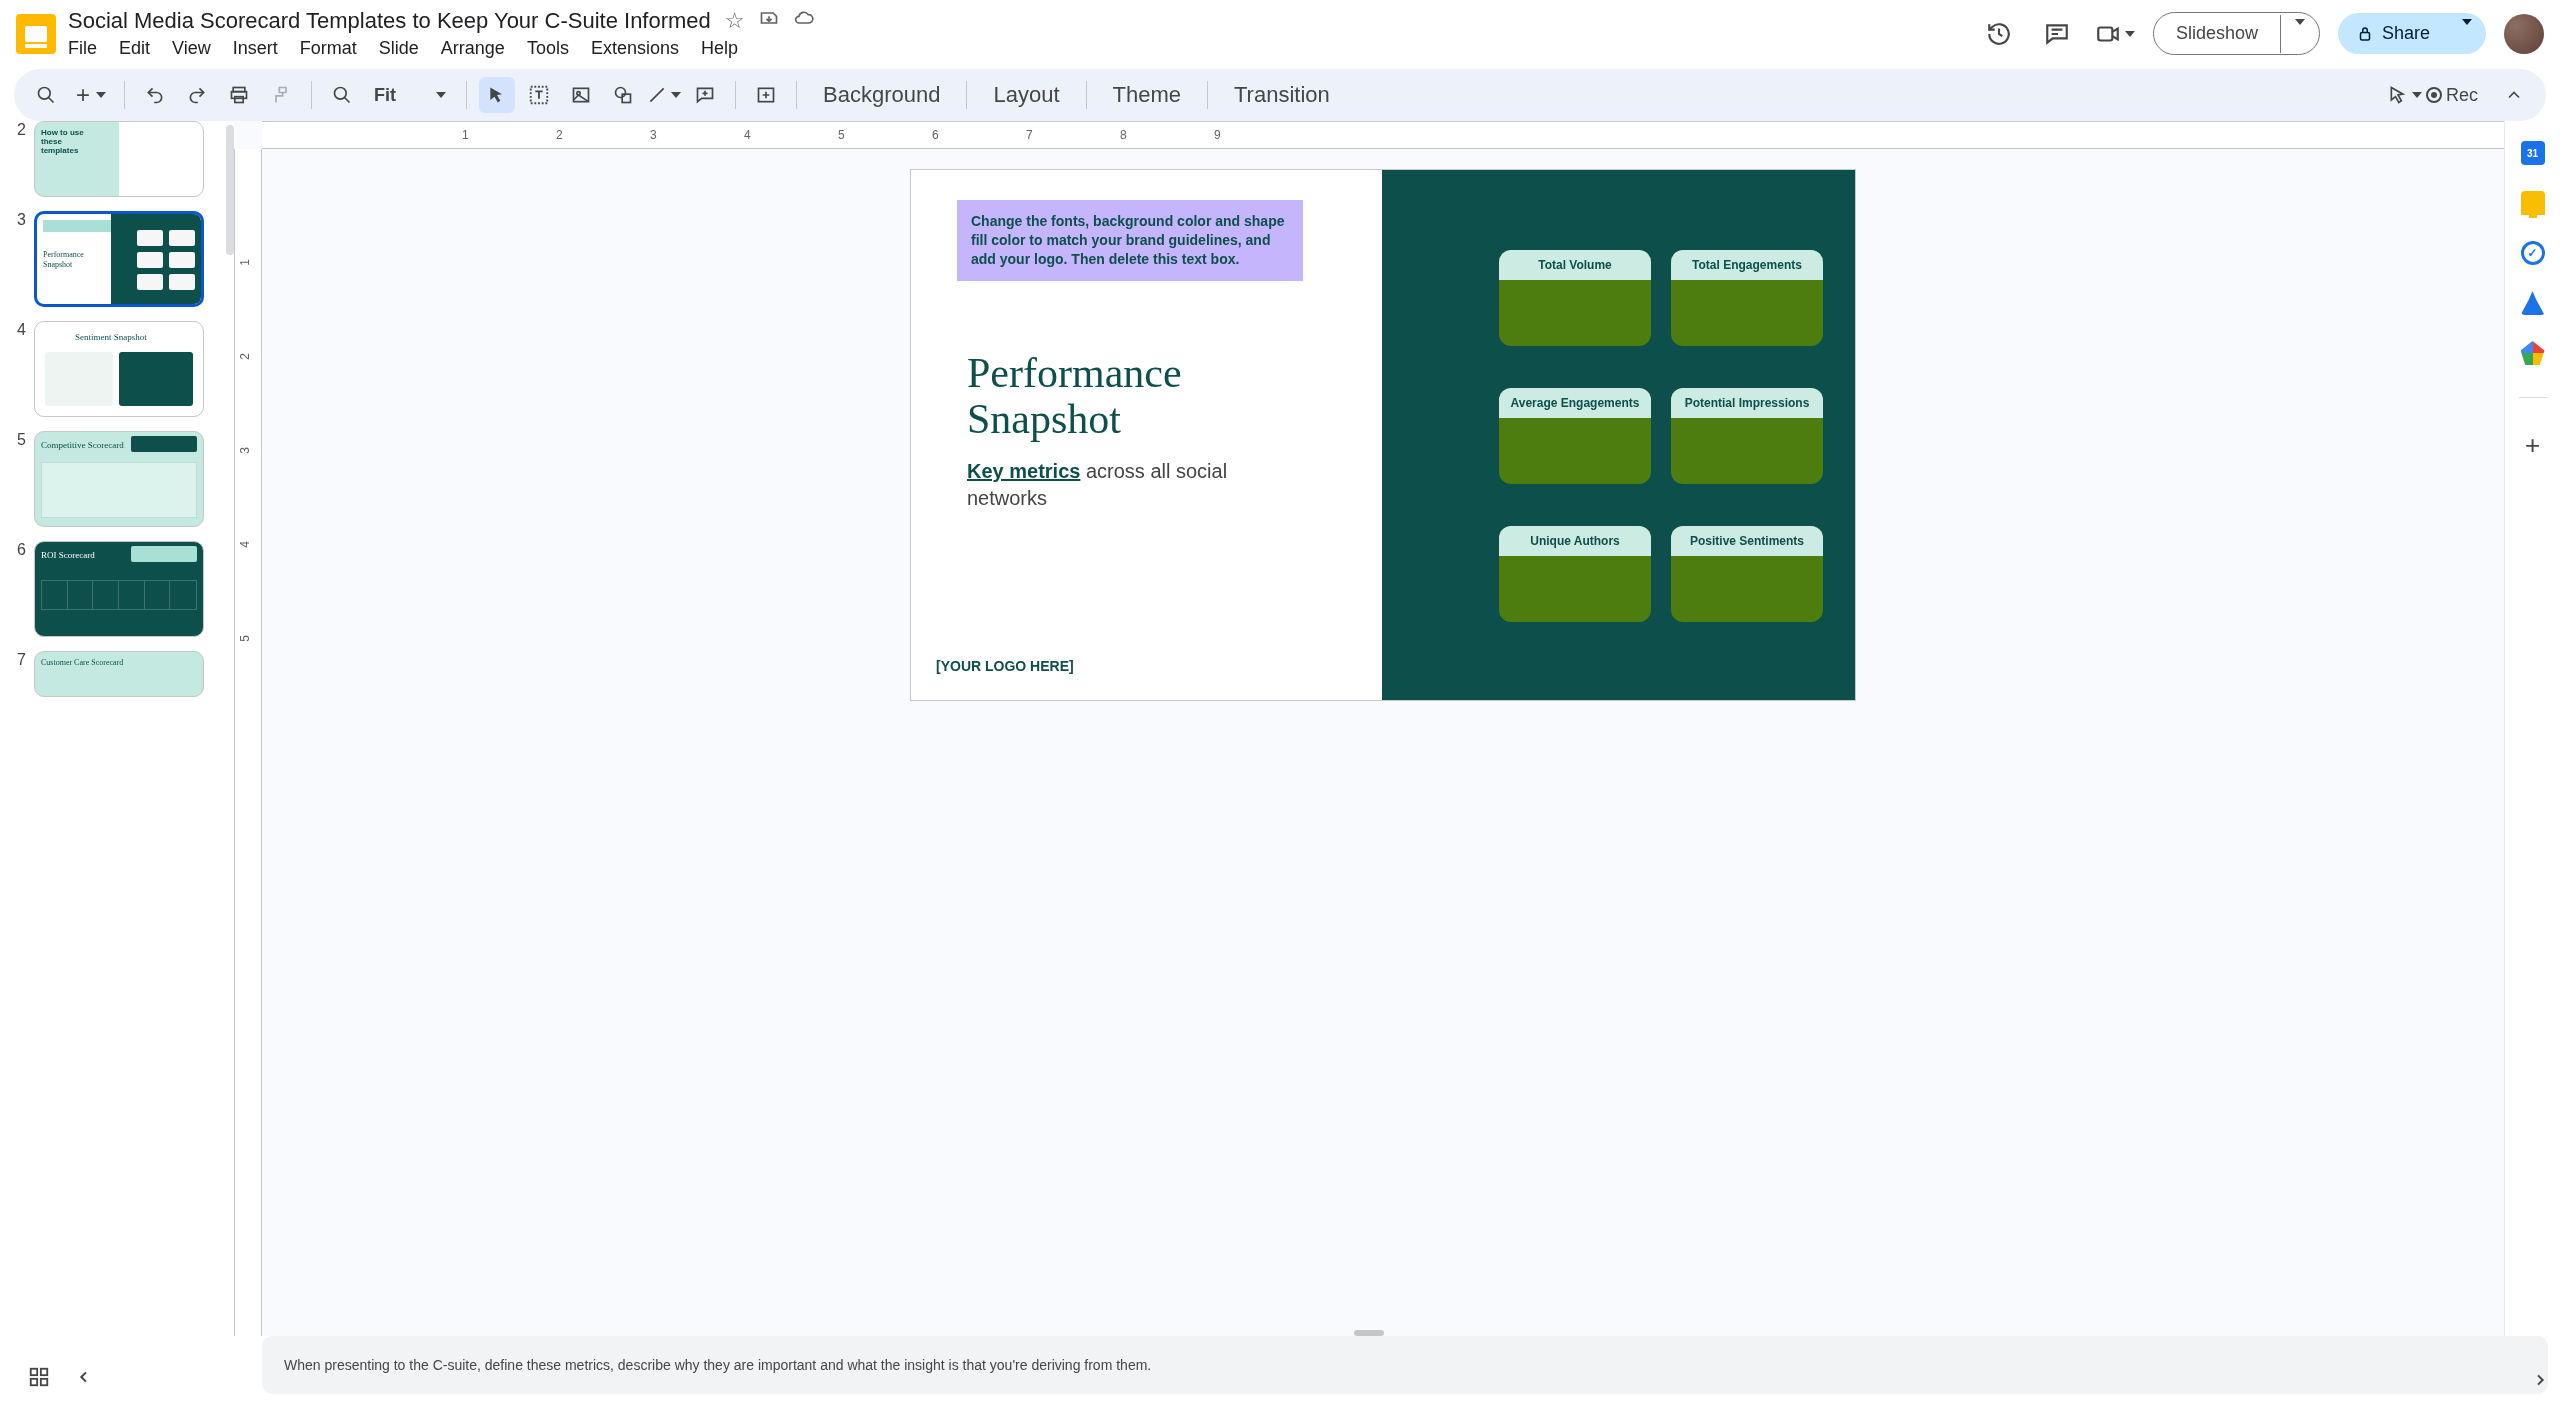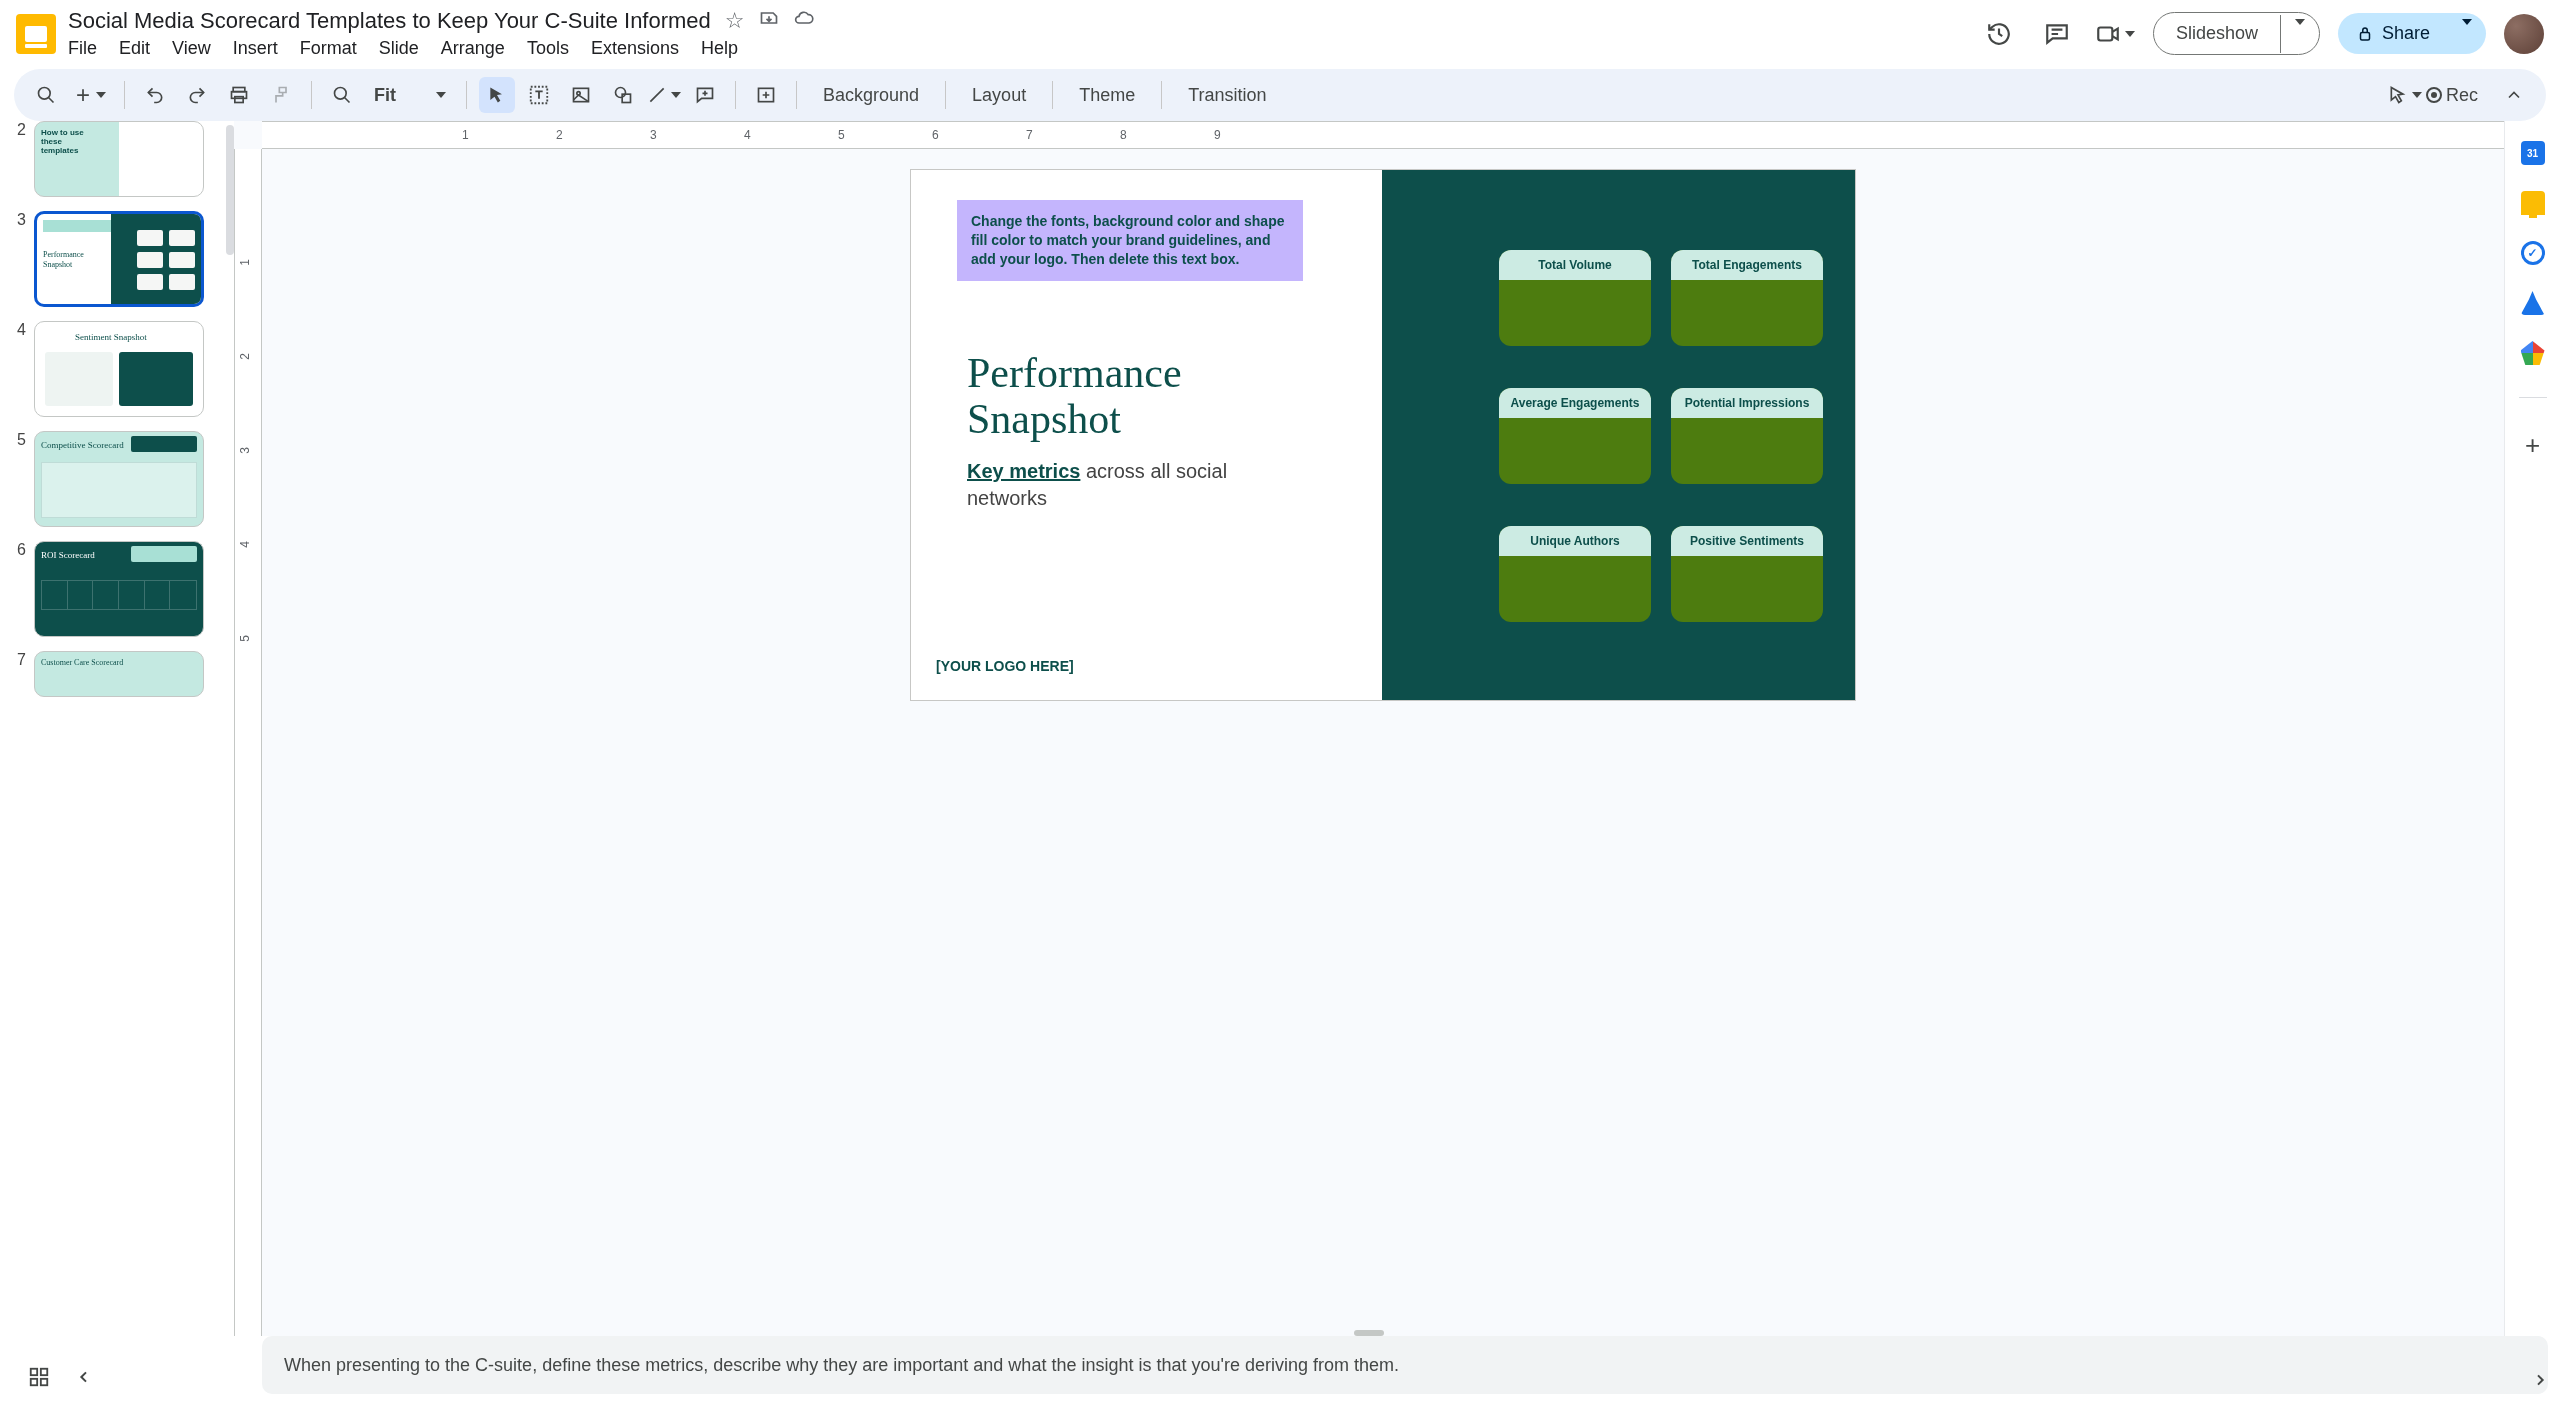--- a/index.html
+++ b/index.html
@@ -24,21 +24,21 @@
 .share-main { padding: 10px 18px; font-size: 18px; color: #001d35; display: flex; align-items: center; gap: 8px; }
 .share-arrow { padding: 10px 14px; color: #001d35; }
 .avatar { width: 40px; height: 40px; border-radius: 50%; background: radial-gradient(circle at 30% 30%, #8d6e63, #5d4037); }
 
 
 .toolbar { margin: 10px 14px 0 14px; background: #edf2fa; border-radius: 32px; height: 52px; display: flex; align-items: center; padding: 0 14px; gap: 6px; }
 .tbtn { width: 36px; height: 36px; display: flex; align-items: center; justify-content: center; color: #444746; cursor: pointer; border-radius: 6px; }
 .tbtn.sel { background: #d3e3fd; }
 .tsep { width: 1px; height: 28px; background: #c7c7c7; margin: 0 6px; }
 .zoom { font-size: 18px; color: #444746; padding: 0 8px; display: flex; align-items: center; gap: 40px; font-weight: bold; }
-.ttxt { font-size: 18px; color: #444746; padding: 0 14px; cursor: pointer; }
+.ttxt { font-size: 22px; color: #444746; padding: 0 14px; cursor: pointer; }
 .rec { display: flex; align-items: center; gap: 4px; font-size: 18px; color: #444746; margin-left: auto; }
 .rec-dot { width: 16px; height: 16px; border: 2px solid #444746; border-radius: 50%; position: relative; }
 .rec-dot::after { content: ""; position: absolute; inset: 3px; background: #444746; border-radius: 50%; }
 
 
 .work { flex: 1; display: flex; min-height: 0; }
 .filmstrip { width: 234px; padding: 0 8px 0 12px; overflow: hidden; }
 .slide-row { display: flex; align-items: flex-start; gap: 8px; margin-bottom: 14px; }
 .slide-num { font-size: 16px; color: #444; width: 14px; text-align: right; }
 .thumb { width: 170px; height: 96px; border: 1px solid #c4c7c5; border-radius: 10px; background: #fff; overflow: hidden; position: relative; }
@@ -58,21 +58,21 @@
 .slide-title { position: absolute; left: 56px; top: 180px; font-family: Georgia, serif; font-size: 42px; line-height: 1.1; color: #0d4f4b; }
 .slide-sub { position: absolute; left: 56px; top: 288px; font-size: 20px; color: #444; width: 300px; line-height: 1.35; }
 .slide-sub .u { font-weight: 700; text-decoration: underline; color: #0d4f4b; }
 .logo-ph { position: absolute; left: 25px; bottom: 26px; font-size: 14px; font-weight: 700; color: #0d4f4b; }
 .cards { position: absolute; right: 32px; top: 80px; display: grid; grid-template-columns: 152px 152px; gap: 42px 20px; }
 .card { height: 96px; background: #4d7c0f; border-radius: 12px; overflow: hidden; }
 .card-h { height: 30px; background: #ccebe3; font-size: 12px; font-weight: 700; color: #0d4f4b; display: flex; align-items: center; justify-content: center; }
 .film-handle { width: 30px; height: 6px; background: #c4c7c5; border-radius: 3px; margin: 8px auto 0; }
 
 
-.notes { height: 58px; margin: 0 12px 8px 262px; background: #f1f3f4; border-radius: 10px; display: flex; align-items: center; padding: 0 22px; font-size: 18px; color: #444746; }
+.notes { height: 58px; margin: 0 12px 8px 262px; background: #f1f3f4; border-radius: 10px; display: flex; align-items: center; padding: 0 22px; font-size: 14px; color: #444746; }
 
 
 .sidepanel { width: 56px; display: flex; flex-direction: column; align-items: center; gap: 26px; padding-top: 20px; border-left: 1px solid #e8eaed; }
 .sp-ico { width: 24px; height: 24px; border-radius: 4px; }
 .sp-cal { background: #1a73e8; position: relative; }
 .sp-cal::after { content: "31"; position: absolute; inset: 0; display: flex; align-items: center; justify-content: center; color: #fff; font-size: 10px; font-weight: 700; }
 .sp-keep { background: #fbbc04; border-radius: 4px 4px 0 0; position: relative; }
 .sp-keep::after { content: ""; position: absolute; bottom: -3px; left: 8px; width: 8px; height: 4px; background: #fbbc04; }
 .sp-tasks { border: 3px solid #1a73e8; border-radius: 50%; position: relative; }
 .sp-tasks::after { content: "✓"; position: absolute; inset: 0; display: flex; align-items: center; justify-content: center; color: #1a73e8; font-size: 12px; font-weight: 700; }

